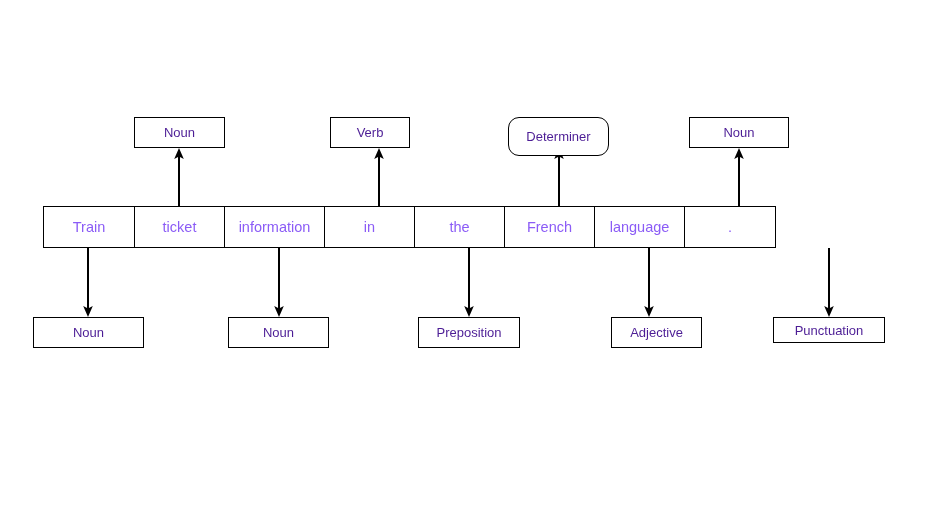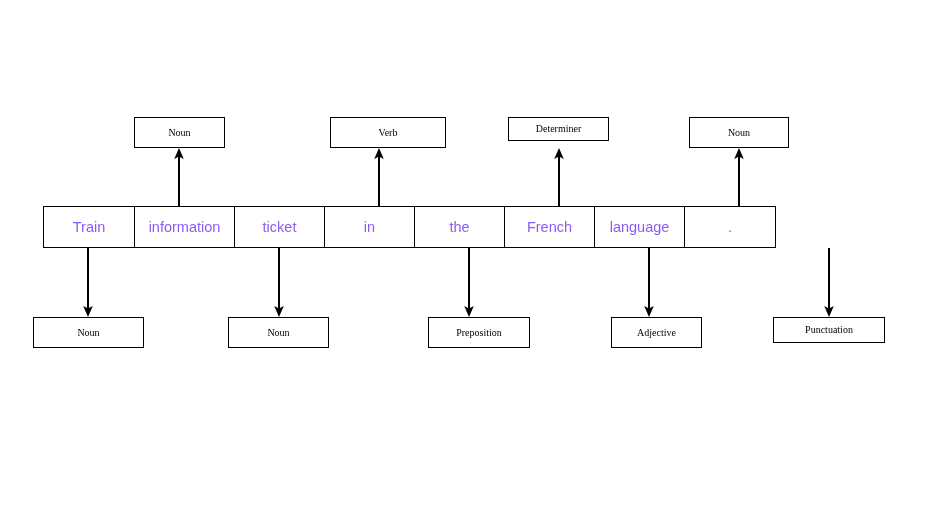--- a/index.html
+++ b/index.html
@@ -21,26 +21,25 @@
   }
   
   .tag-box {
     position: absolute;
     box-sizing: border-box;
     border: 1.6px solid #000000;
     background: #ffffff;
     display: flex;
     align-items: center;
     justify-content: center;
-    font-size: 10px;
-    color: #000000;
+    font-size: 13px;
+    color: #4c1d95;
     line-height: 1;
     white-space: nowrap;
     z-index: 3;
-    font-family: Liberation Serif, serif;
   }
   
   #sentence-row {
     position: absolute;
     left: 43px;
     top: 206px;
     height: 42px;
     box-sizing: border-box;
     border: 1.6px solid #000000;
     background: #ffffff;
@@ -129,37 +128,37 @@
       <div class="connector" style="left: 819px; top: 248px; width: 20px; height: 69px;">
         <svg width="20" height="69" viewBox="0 0 20 69">
           <path d="M10,0 L10,63" stroke="#000000" stroke-width="2" fill="none"></path>
           <polygon points="10,69 5.2,58 10,60.6 14.8,58" fill="#000000"></polygon>
         </svg>
       </div>
     </div>
 
   <div id="upper-tags-layer">
       <div class="tag-box" style="left: 134px; top: 117px; width: 91px; height: 31px;">Noun</div>
-      <div class="tag-box" style="left: 330px; top: 117px; width: 116px; height: 31px;">Verb</div>
-      <div class="tag-box" style="left: 508px; top: 117px; width: 101px; height: 24px;">Determiner</div>
+      <div class="tag-box" style="left: 330px; top: 117px; width: 80px; height: 31px;">Verb</div>
+      <div class="tag-box" style="left: 508px; top: 117px; width: 101px; height: 39px; border-radius: 11px;">Determiner</div>
       <div class="tag-box" style="left: 689px; top: 117px; width: 100px; height: 31px;">Noun</div>
     </div>
 
   <div id="sentence-row">
       <div class="token-cell" style="width: 91px;">Train</div>
+      <div class="token-cell" style="width: 90px;">ticket</div>
       <div class="token-cell" style="width: 100px;">information</div>
-      <div class="token-cell" style="width: 90px;">ticket</div>
       <div class="token-cell" style="width: 90px;">in</div>
       <div class="token-cell" style="width: 90px;">the</div>
       <div class="token-cell" style="width: 90px;">French</div>
       <div class="token-cell" style="width: 90px; text-align: center;">language</div>
       <div class="token-cell" style="width: 90px;">.</div>
     </div>
 
   <div id="lower-tags-layer">
       <div class="tag-box" style="left: 33px; top: 317px; width: 111px; height: 31px;">Noun</div>
       <div class="tag-box" style="left: 228px; top: 317px; width: 101px; height: 31px;">Noun</div>
-      <div class="tag-box" style="left: 418px; top: 317px; width: 102px; height: 31px; margin-left: 10px;">Preposition</div>
+      <div class="tag-box" style="left: 418px; top: 317px; width: 102px; height: 31px;">Preposition</div>
       <div class="tag-box" style="left: 603px; top: 317px; width: 91px; height: 31px; margin-left: 8px;">Adjective</div>
       <div class="tag-box" style="left: 773px; top: 317px; width: 112px; height: 26px;">Punctuation</div>
     </div>
 
 </div>
 
 </body></html>

